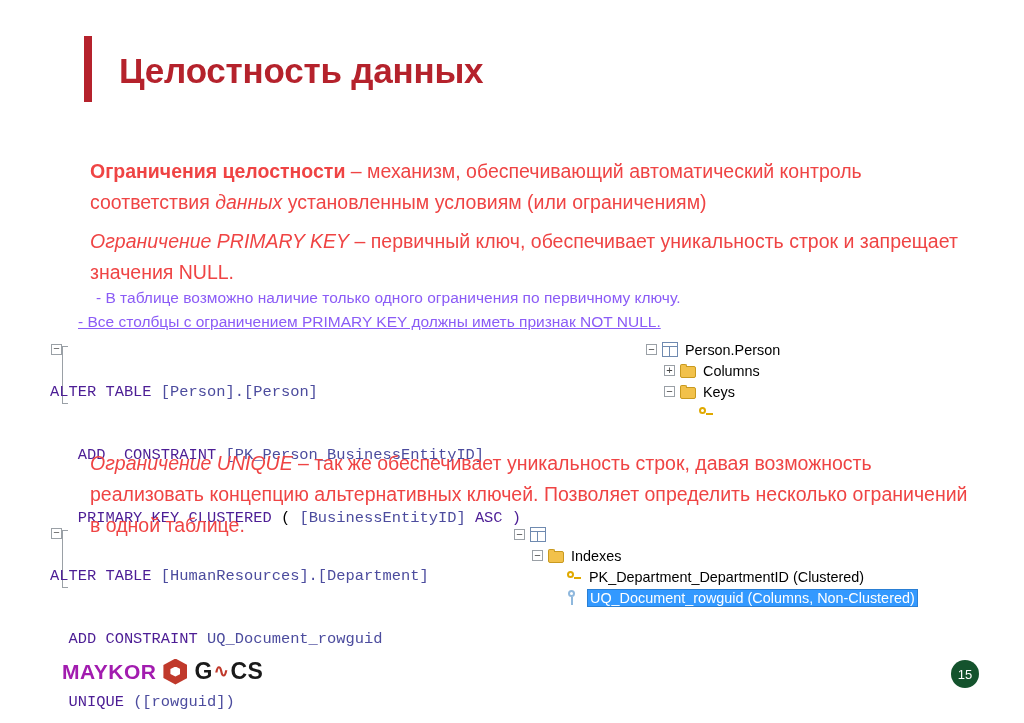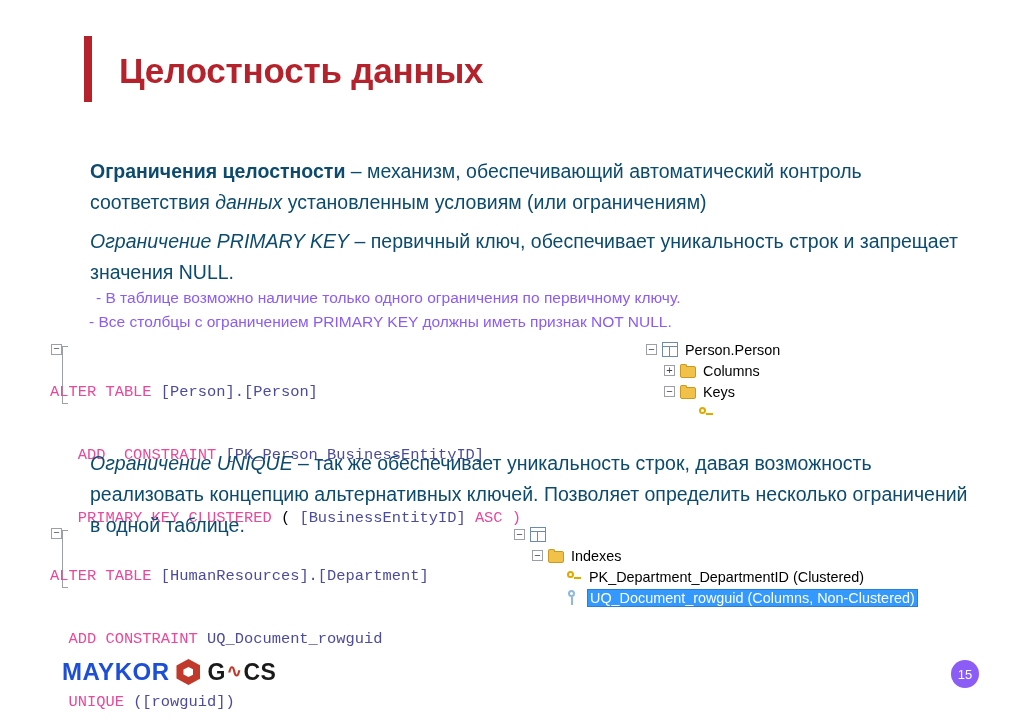--- a/index.html
+++ b/index.html
@@ -44,49 +44,49 @@
     line-height: 62px;
     letter-spacing: -0.2px;
     white-space: nowrap;
   }
 
   
   .para {
     position: absolute;
     font-size: 19.5px;
     line-height: 31px;
-    color: #0c4a6e;
+    color: #ef4444;
   }
   .p1 { left: 90px; top: 156px; width: 890px; }
   .p2 { left: 90px; top: 226px; width: 890px; }
   .p3 { left: 90px; top: 428px; width: 880px; margin-top: 20px; }
   .bold { font-weight: bold; }
   .ital { font-style: italic; }
 
   .subline {
     position: absolute;
     font-size: 15.5px;
     line-height: 23px;
     color: #8b5cf6;
   }
   .s1 { left: 96px; top: 286px; }
-  .s2 { left: 89px; top: 310px; }
+  .s2 { left: 78px; top: 310px; text-decoration: underline; }
 
   
   .code {
     position: absolute;
     font-family: "Liberation Mono", "DejaVu Sans Mono", monospace;
     font-size: 15.4px;
     line-height: 21px;
     white-space: pre;
     color: #000000;
   }
   .code1 { left: 50px; top: 340px; }
   .code2 { left: 50px; top: 524px; }
-  .kw { color: #ec4899; }
+  .kw { color: #4c1d95; }
   .id { color: #4c4c9e; }
   .blk { color: #000000; }
 
   .code-bracket {
     position: absolute;
     border-left: 1px solid #9aa0a6;
     border-top: 1px solid #9aa0a6;
     border-bottom: 1px solid #9aa0a6;
     width: 5px;
   }
@@ -278,24 +278,24 @@
   
   .logo {
     position: absolute;
     left: 62px;
     top: 658px;
     display: flex;
     align-items: center;
   }
   .logo-text {
     font-family: "Liberation Sans", sans-serif;
-    font-size: 24px;
+    font-size: 21px;
     font-weight: bold;
     letter-spacing: 0.5px;
-    color: #1d4ed8;
+    color: #a21caf;
   }
   .logo-hex {
     width: 24px;
     height: 26px;
     background: #c0392b;
     margin: 0 7px;
     clip-path: polygon(50% 0%, 100% 25%, 100% 75%, 50% 100%, 0% 75%, 0% 25%);
     position: relative;
   }
   .logo-hex:after {
@@ -322,21 +322,21 @@
     position: relative;
     top: -1px;
   }
 
   .page-num {
     position: absolute;
     right: 45px;
     top: 660px;
     width: 28px;
     height: 28px;
-    background: #8b5cf6;
+    background: #14532d;
     border-radius: 50%;
     color: #ffffff;
     font-size: 13px;
     display: flex;
     align-items: center;
     justify-content: center;
   }
 </style>
 </head>
 <body>

